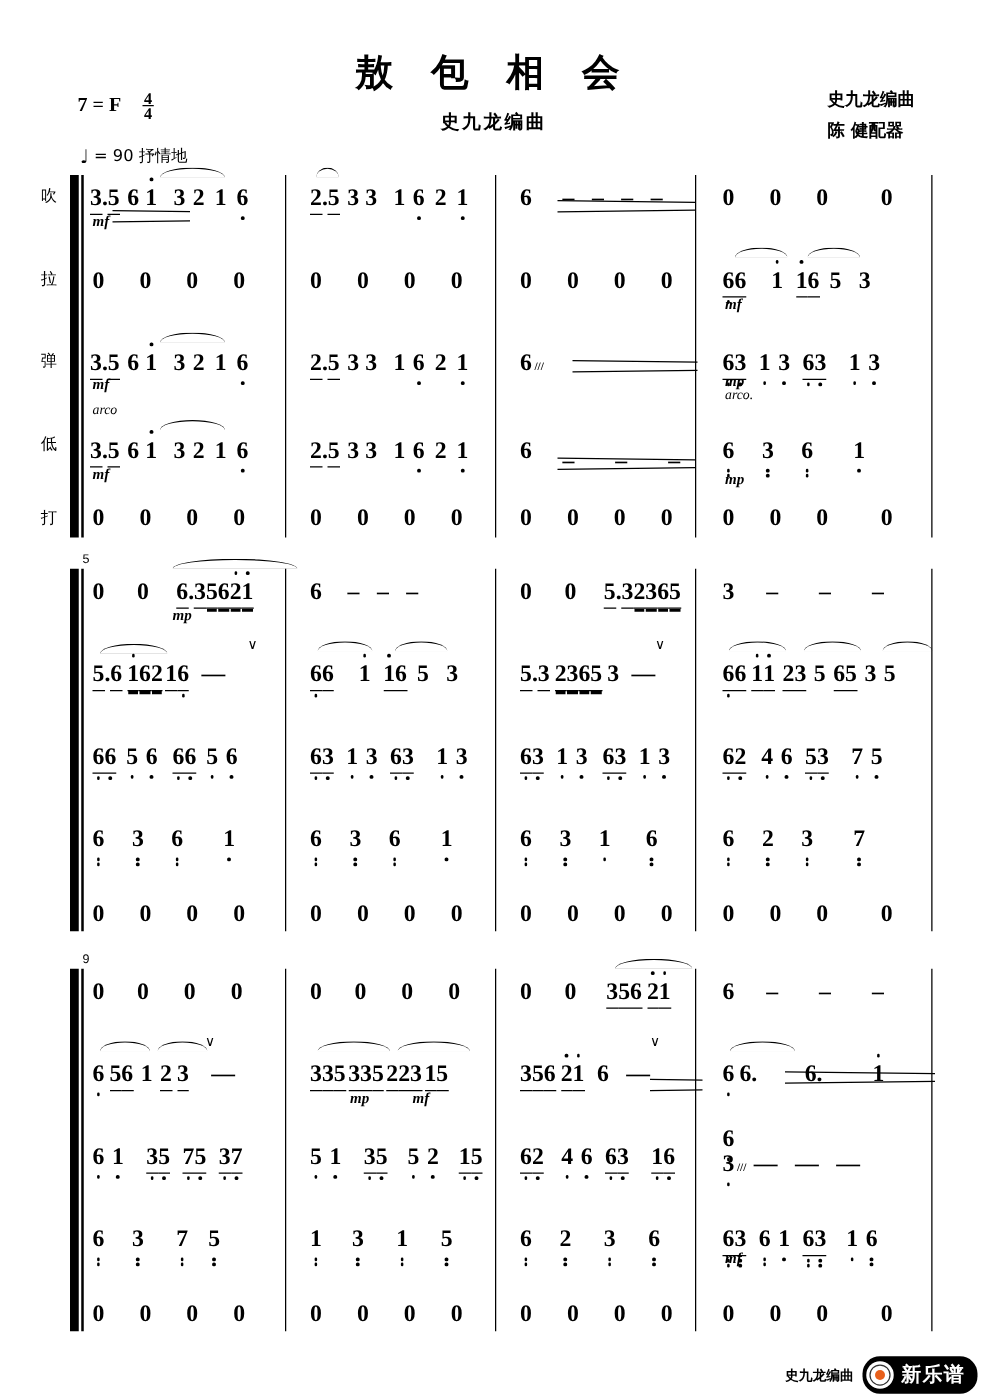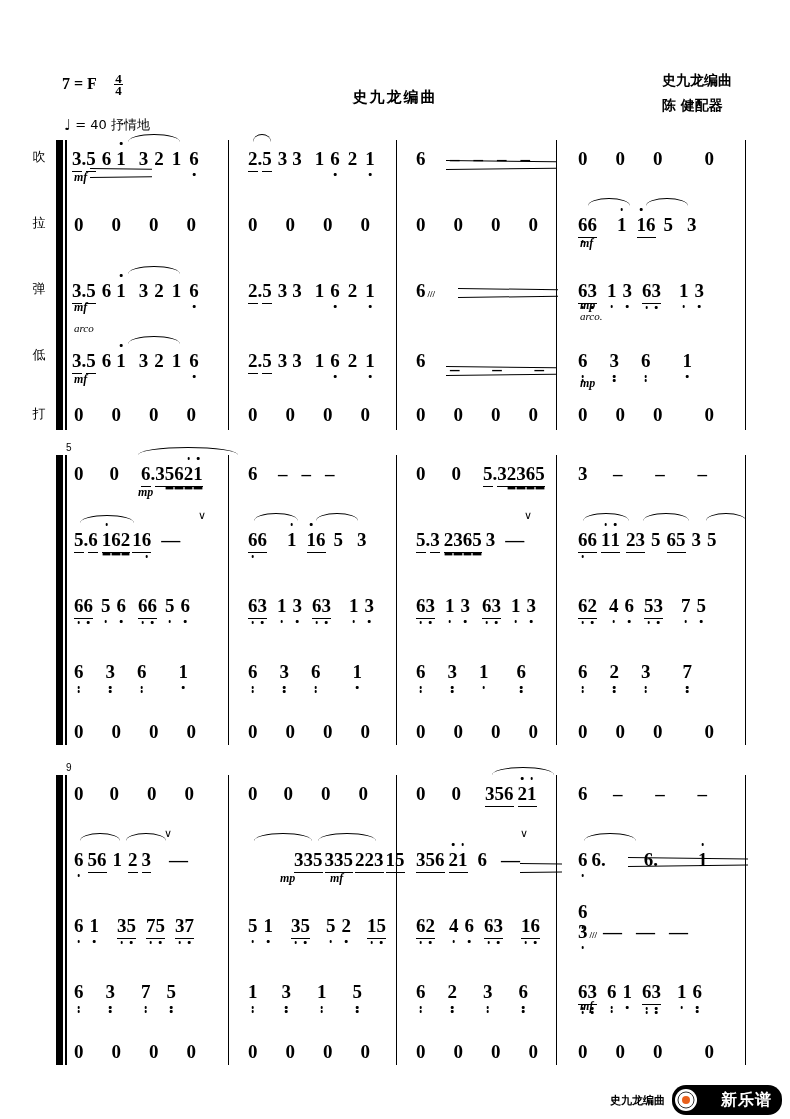--- a/index.html
+++ b/index.html
@@ -254,21 +254,20 @@
     margin-right: 2px;
   }
   .brand-badge {
     display: flex;
     align-items: center;
     background: #000;
     color: #fff;
     border-radius: 14px;
     padding: 2px 10px 2px 3px;
     height: 26px;
-    gap: 18px;
   }
   .brand-disc {
     width: 22px; height: 22px;
     border-radius: 50%;
     background: #fff;
     position: relative;
     margin-right: 6px;
   }
   .brand-disc::after {
     content: "";
@@ -294,38 +293,39 @@
     font-weight: bold;
     letter-spacing: 1px;
     color: #fff;
   }
 </style>
 </head>
 <body>
 
 <div class="page">
 
+  <div class="title">敖 包 相 会</div>
   <div class="subtitle">史九龙编曲</div>
 
   <div class="credits">
     <div>史九龙编曲</div>
     <div>陈   健配器</div>
   </div>
 
   <div class="keysig">
     <span>7 = F</span>
     <span class="frac">
       <span class="num">4</span>
       <span class="den">4</span>
     </span>
   </div>
 
   <div class="tempo">
     <span class="note">♩</span>
-    <span>= 40  抒情地</span>
+    <span>= 90  抒情地</span>
   </div>
 
   <div>
     <div class="partlabel" style="left:28px; top:148px;">吹</div>
     <div class="partlabel" style="left:28px; top:214px;">拉</div>
     <div class="partlabel" style="left:28px; top:280px;">弹</div>
     <div class="partlabel" style="left:28px; top:346px;">低</div>
     <div class="partlabel" style="left:28px; top:405px;">打</div>
   </div>
 
@@ -577,21 +577,21 @@
     <div class="staffrow" style="top:66px;">
       <div class="slur" style="left:12px; top:-8px; width:40px;"></div>
       <div class="slur" style="left:58px; top:-8px; width:40px;"></div>
       <div style="position:absolute; left:96px; top:-14px; font-size:11px;">∨</div>
       <div class="notes" style="left:6px;">
         <span class="n dot-below">6</span><span class="sp" style="width:4px"></span><span class="n beam1">5</span><span class="n beam1">6</span><span class="sp" style="width:6px"></span><span class="n">1</span><span class="sp" style="width:6px"></span><span class="n beam1">2</span><span class="sp" style="width:4px"></span><span class="n beam1">3</span><span class="sp" style="width:18px"></span><span class="n">—</span>
       </div>
 
       <div class="slur" style="left:186px; top:-8px; width:58px;"></div>
       <div class="slur" style="left:250px; top:-8px; width:58px;"></div>
-      <div class="notes" style="left:180px;margin-left:46px;">
+      <div class="notes" style="left:180px;">
         <span class="n beam1">3</span><span class="n beam1">3</span><span class="n beam1">5</span><span class="sp" style="width:2px"></span><span class="n beam1">3</span><span class="n beam1">3</span><span class="n beam1">5</span><span class="sp" style="width:2px"></span><span class="n beam1">2</span><span class="n beam1">2</span><span class="n beam1">3</span><span class="sp" style="width:2px"></span><span class="n beam1">1</span><span class="n beam1">5</span>
       </div>
       <div class="dyn" style="left:212px; top:30px;">mp</div>
       <div class="dyn" style="left:262px; top:30px;">mf</div>
 
       <div style="position:absolute; left:452px; top:-14px; font-size:11px;">∨</div>
       <div class="notes" style="left:348px;">
         <span class="n beam1">3</span><span class="n beam1">5</span><span class="n beam1">6</span><span class="sp" style="width:4px"></span><span class="n beam1 dot-above">2</span><span class="n beam1 dot-above">1</span><span class="sp" style="width:10px"></span><span class="n">6</span><span class="sp" style="width:14px"></span><span class="n">—</span>
       </div>
       <div class="hairpin dim" style="left:452px; top:22px; width:42px;"></div>

